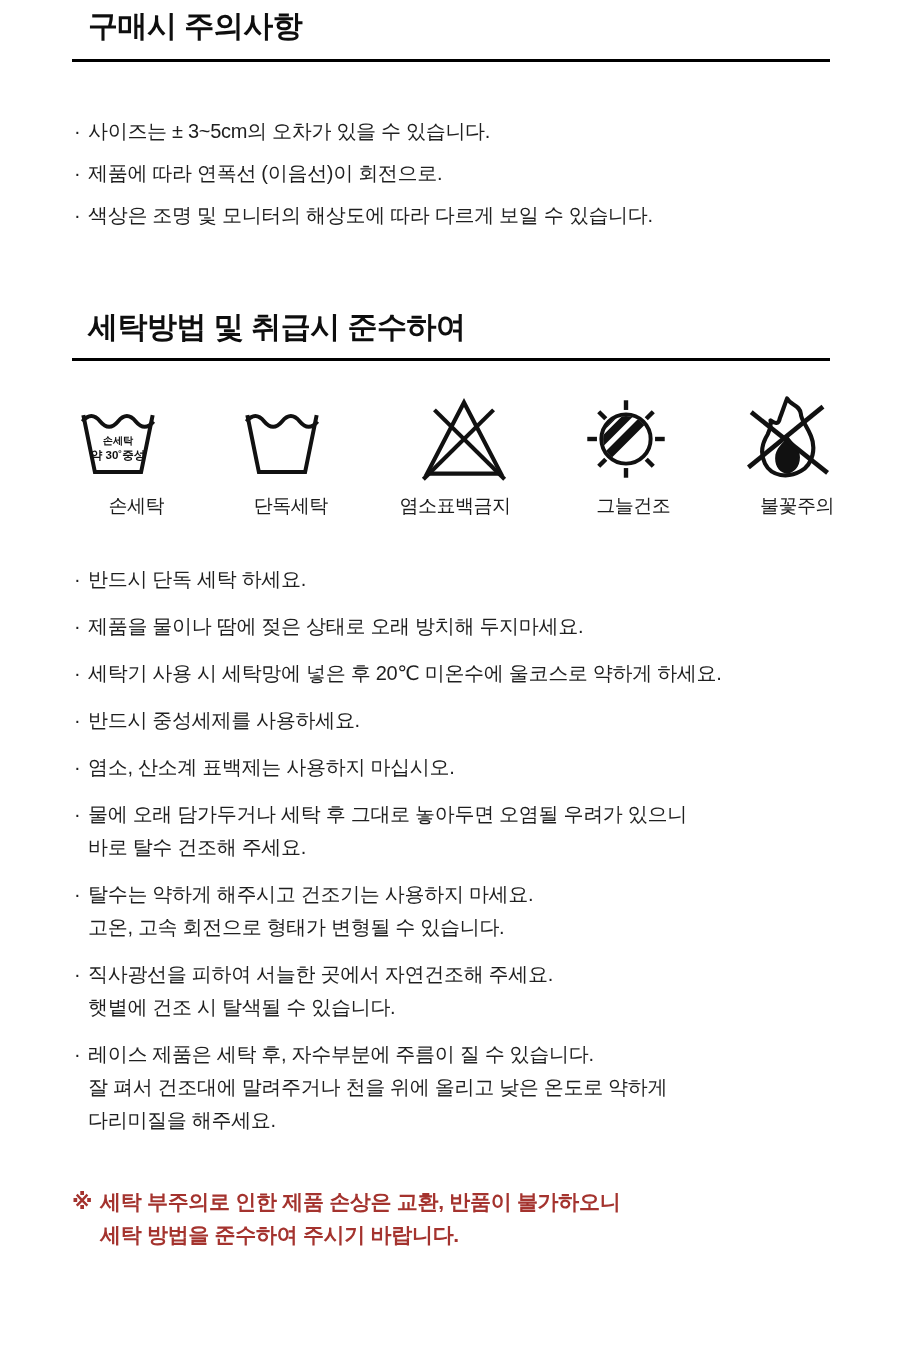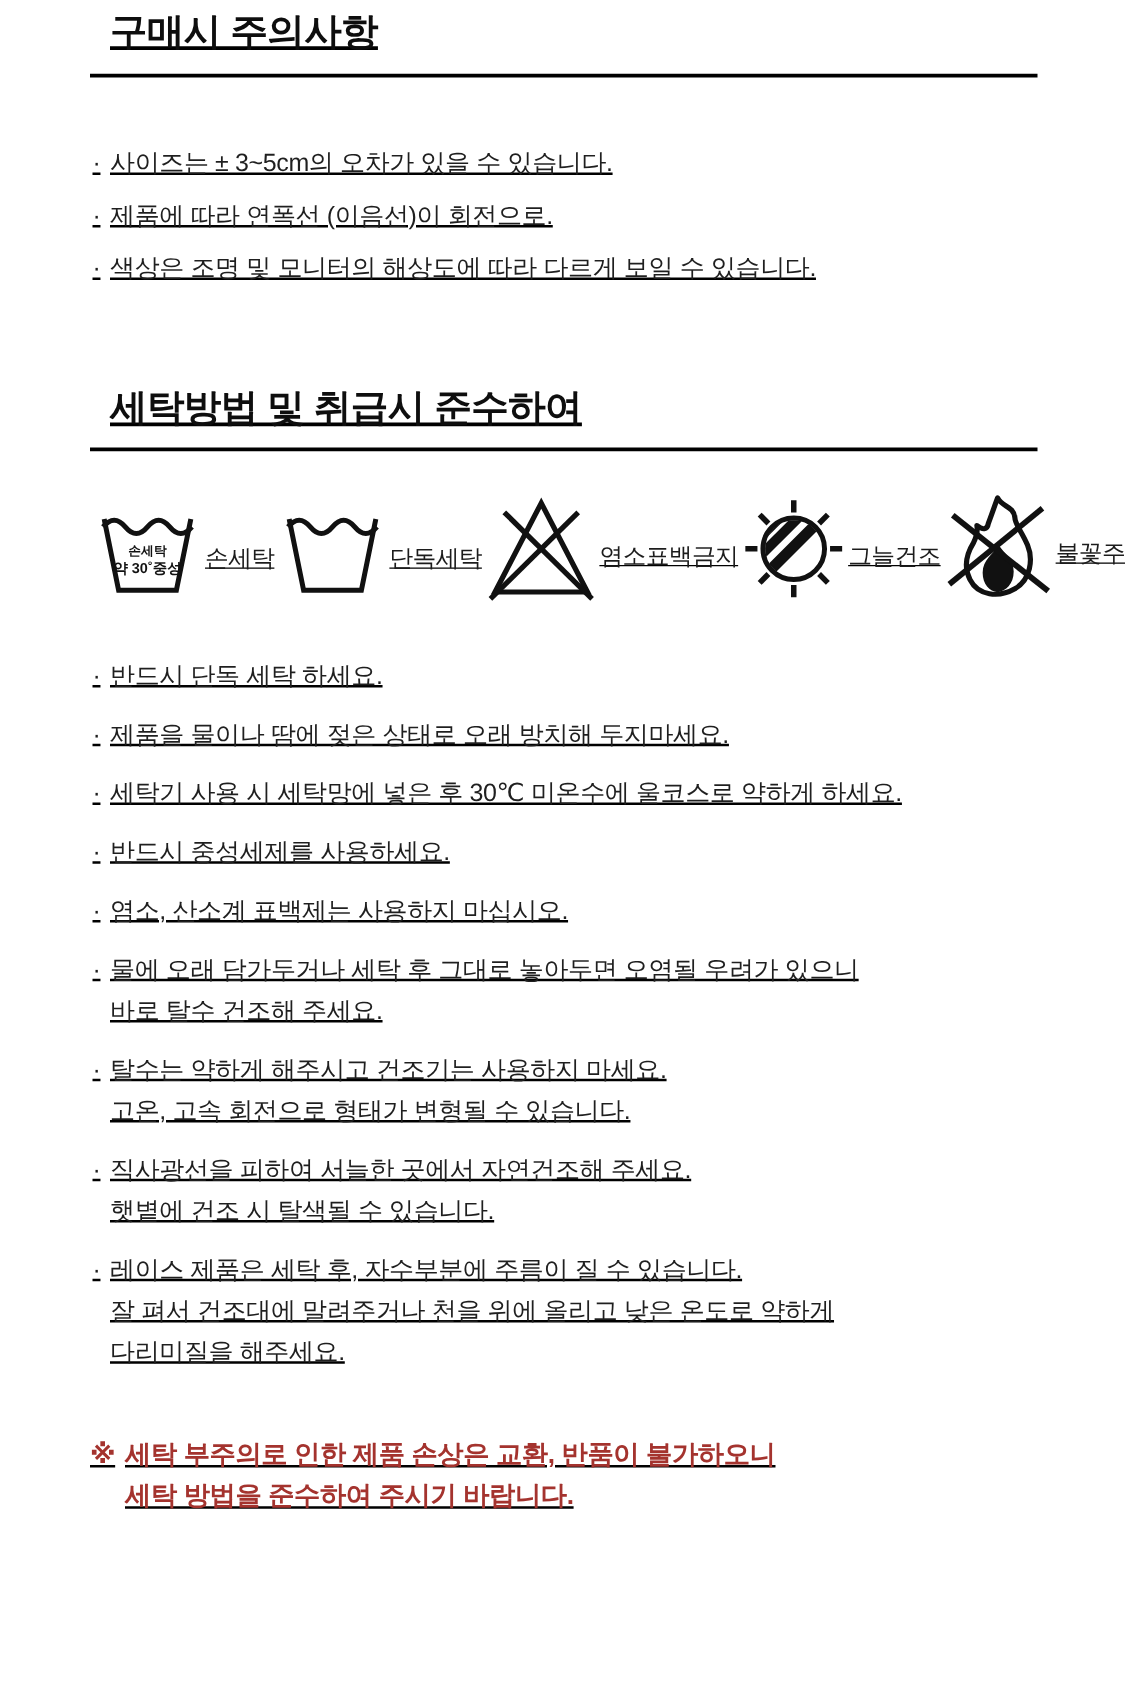--- a/index.html
+++ b/index.html
@@ -1,31 +1,31 @@
 <!DOCTYPE html>
 <html><head>
 <meta charset="utf-8">
 <style>
   html,body{margin:0;padding:0;}
   body{background:#ffffff;font-family:"Liberation Sans","DejaVu Sans",sans-serif;}
-  .page{position:relative;width:900px;height:1354px;background:#fff;overflow:hidden;box-sizing:border-box;padding:8px 30px 0 72px;text-decoration:underline;}
+  .page{position:relative;width:900px;height:1354px;background:#fff;overflow:hidden;box-sizing:border-box;padding:8px 30px 0 72px;}
   .section-title{font-size:30px;font-weight:800;color:#0e0e0e;letter-spacing:-0.5px;line-height:36px;margin:0;padding-left:16px;}
   .rule{width:758px;border-top:3px solid #000;margin-top:15px;}
   .rule2{margin-top:13px;}
   ul.notes{list-style:none;margin:0;padding:0;}
   ul.purchase-list{margin-top:58px;}
   ul.purchase-list li{margin-bottom:19px;}
   ul.purchase-list .txt{line-height:23px;}
   li.bullet-item{display:flex;align-items:flex-start;color:#1f1f1f;font-size:20px;letter-spacing:-0.3px;}
   .dot{width:14px;flex:0 0 14px;text-align:left;padding-left:2px;color:#1f1f1f;line-height:23px;}
   ul.wash-list .dot{line-height:33px;}
   .txt{flex:1;white-space:pre-line;}
   .title-2{margin-top:82px;}
   .icons-row{margin-top:32px;width:762px;display:flex;justify-content:space-between;align-items:flex-end;}
-  .care-icon{display:flex;flex-direction:row;align-items:center;}
+  .care-icon{display:flex;flex-direction:column;align-items:flex-end;}
   .care-icon svg{display:block;}
   .icon-label{margin-top:12px;font-size:19px;color:#1c1c1c;letter-spacing:-0.5px;white-space:nowrap;}
   ul.wash-list{margin-top:44px;}
   ul.wash-list li{margin-bottom:14px;}
   ul.wash-list .txt{line-height:33px;}
   .warning{margin-top:48px;display:flex;align-items:flex-start;font-size:21px;font-weight:bold;line-height:33px;letter-spacing:-0.3px;}
   .warning .marker{flex:0 0 28px;}
   .warning .txt{flex:1;white-space:pre-line;}
   .stroke{fill:none;stroke:#111;stroke-width:4.5;}
   .stroke5{fill:none;stroke:#111;stroke-width:5;}
@@ -130,21 +130,21 @@
     <li class="bullet-item">
       <span class="dot">·</span>
       <span class="txt">반드시 단독 세탁 하세요.</span>
     </li>
     <li class="bullet-item">
       <span class="dot">·</span>
       <span class="txt">제품을 물이나 땀에 젖은 상태로 오래 방치해 두지마세요.</span>
     </li>
     <li class="bullet-item">
       <span class="dot">·</span>
-      <span class="txt">세탁기 사용 시 세탁망에 넣은 후 30℃ 미온수에 울코스로 약하게 하세요.</span>
+      <span class="txt">세탁기 사용 시 세탁망에 넣은 후 20℃ 미온수에 울코스로 약하게 하세요.</span>
     </li>
     <li class="bullet-item">
       <span class="dot">·</span>
       <span class="txt">반드시 중성세제를 사용하세요.</span>
     </li>
     <li class="bullet-item">
       <span class="dot">·</span>
       <span class="txt">염소, 산소계 표백제는 사용하지 마십시오.</span>
     </li>
     <li class="bullet-item">

